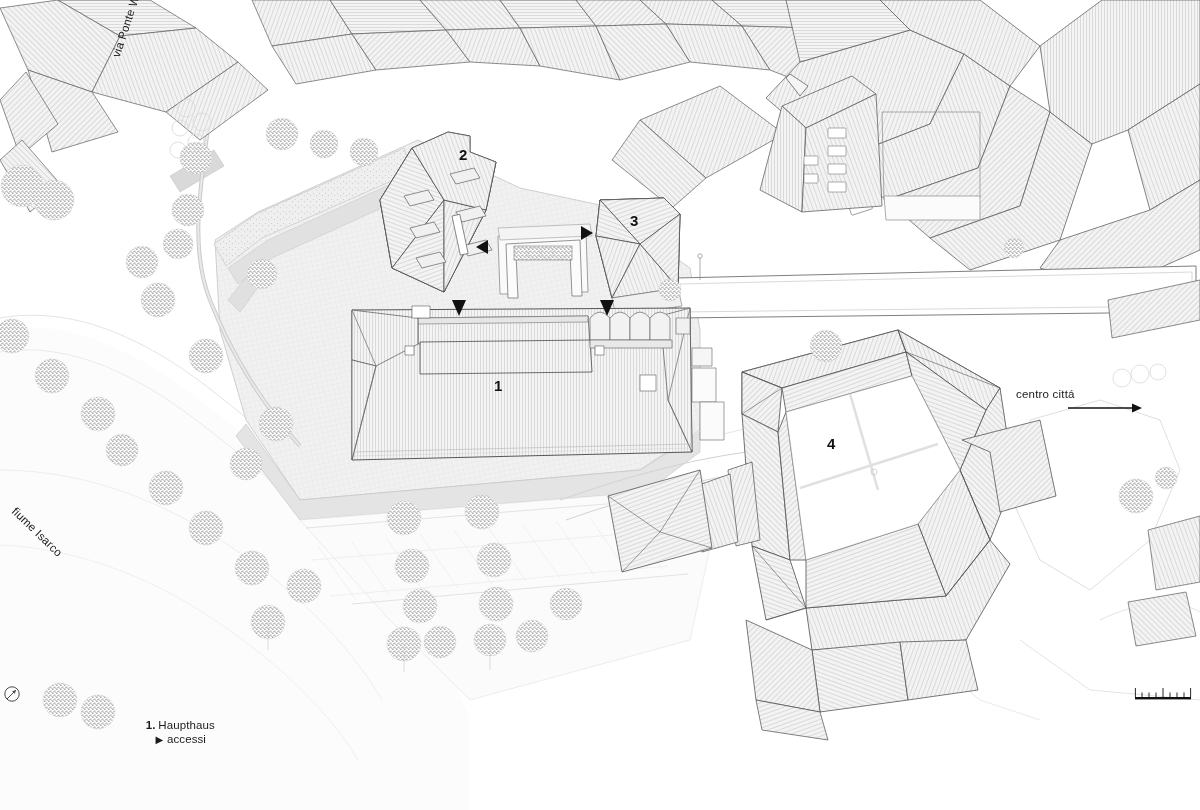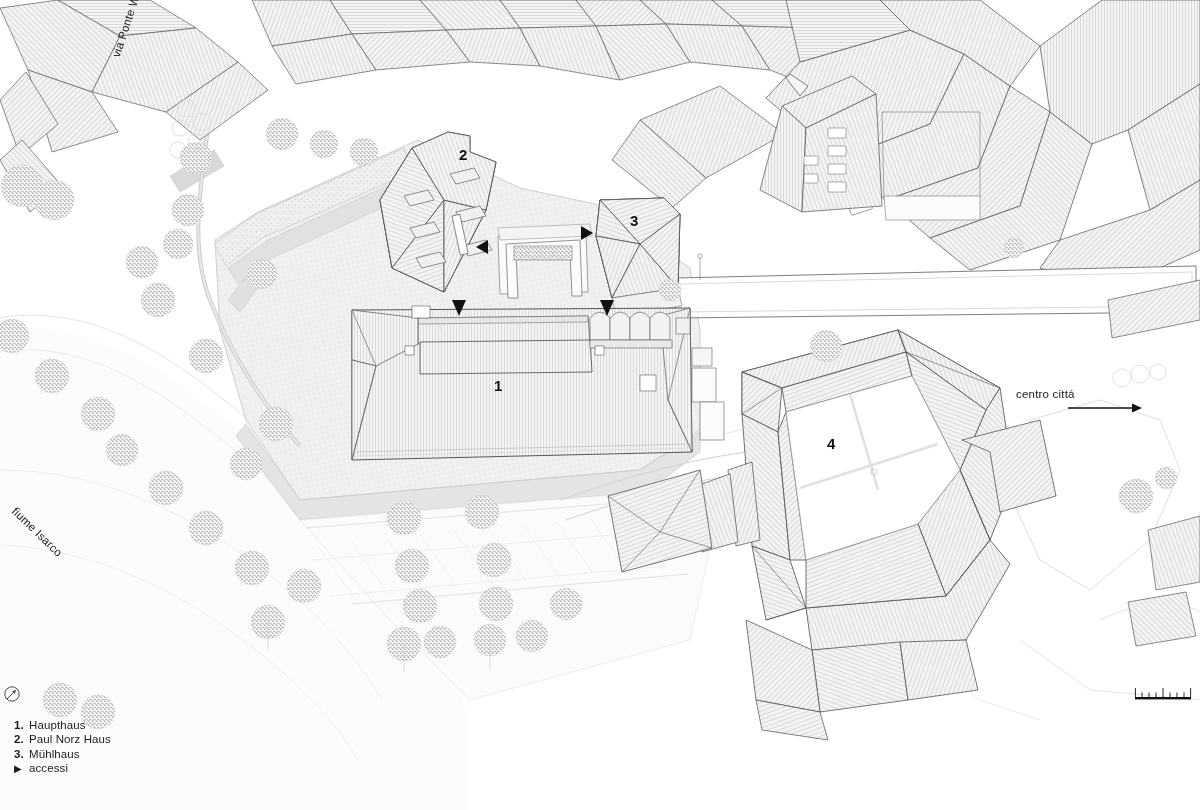--- a/index.html
+++ b/index.html
@@ -2,21 +2,21 @@
 <html><head>
 <meta charset="utf-8">
 <style>
   html,body{margin:0;padding:0;background:#ffffff;}
   body{font-family:"Liberation Sans",sans-serif;}
   #page{position:relative;width:1200px;height:810px;background:#ffffff;overflow:hidden;}
   #plan{position:absolute;left:0;top:0;width:1200px;height:810px;}
 
   
   #legend{position:absolute;left:14px;top:718px;width:330px;}
-  #legend .row{font-size:11.5px;line-height:14.4px;color:#1b1b1b;white-space:nowrap;letter-spacing:.1px;}
+  #legend .row{font-size:11.5px;line-height:14.4px;color:#1b1b1b;white-space:nowrap;letter-spacing:.1px;text-align:center;}
   #legend .row .mk{font-weight:bold;display:inline-block;width:15px;}
   #legend .row .tri{display:inline-block;width:15px;font-size:10px;}
 
   
   #north{position:absolute;left:2px;top:684px;width:20px;height:20px;}
 
   
   #scalebar{position:absolute;left:1133px;top:683px;width:60px;height:24px;}
 
   
@@ -501,23 +501,17 @@
       <line x1="44" y1="9.5" x2="44" y2="14"></line>
       <line x1="51" y1="9.5" x2="51" y2="14"></line>
     </g>
   </svg>
 
   <div id="legend">
     <div class="row">
       <span class="mk">1.</span><span>Haupthaus</span>
     </div>
     <div class="row">
-      <span class="mk">2.</span><span>Paul Norz Haus</span>
-    </div>
-    <div class="row">
-      <span class="mk">3.</span><span>Mühlhaus</span>
-    </div>
-    <div class="row">
       <span class="tri">▶</span><span>accessi</span>
     </div>
   </div>
 
 </div>
 
 </body></html>

